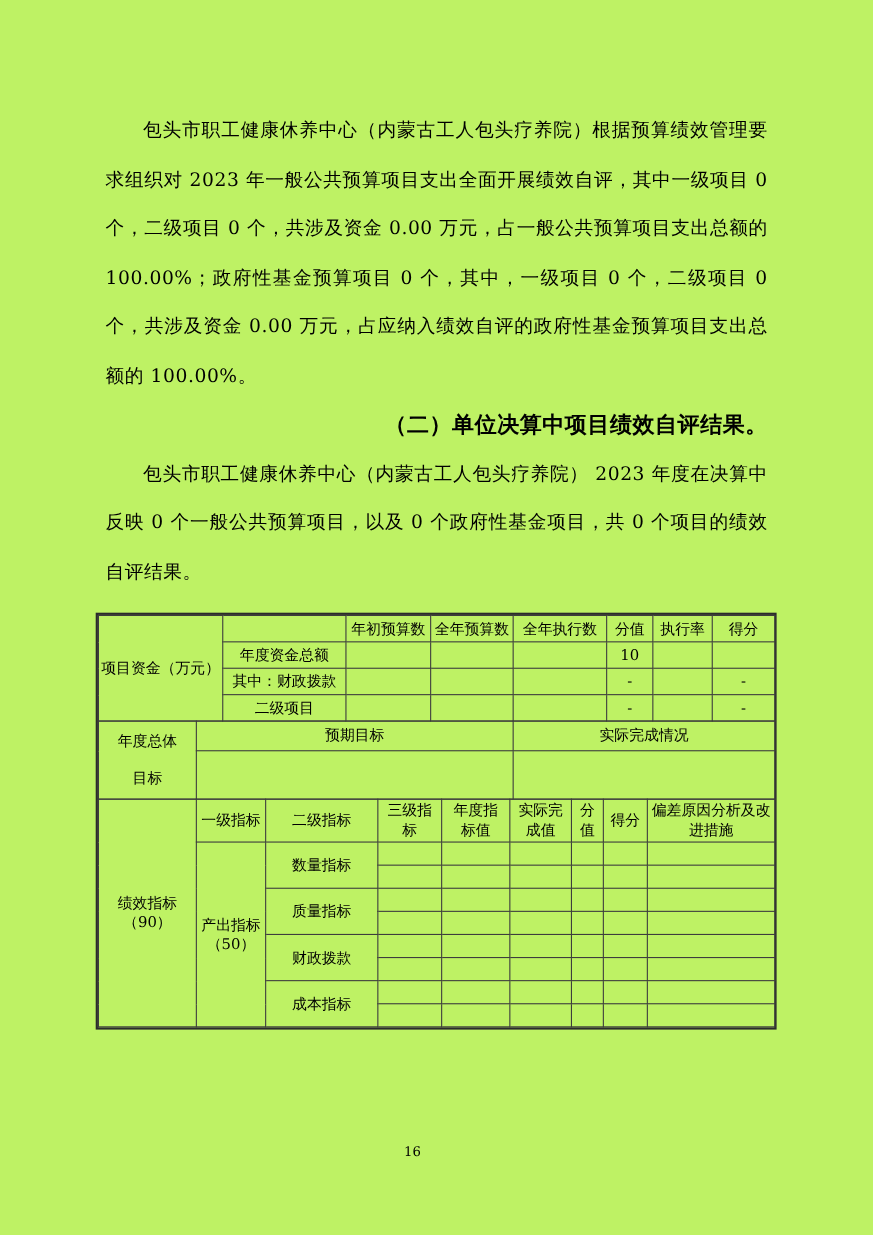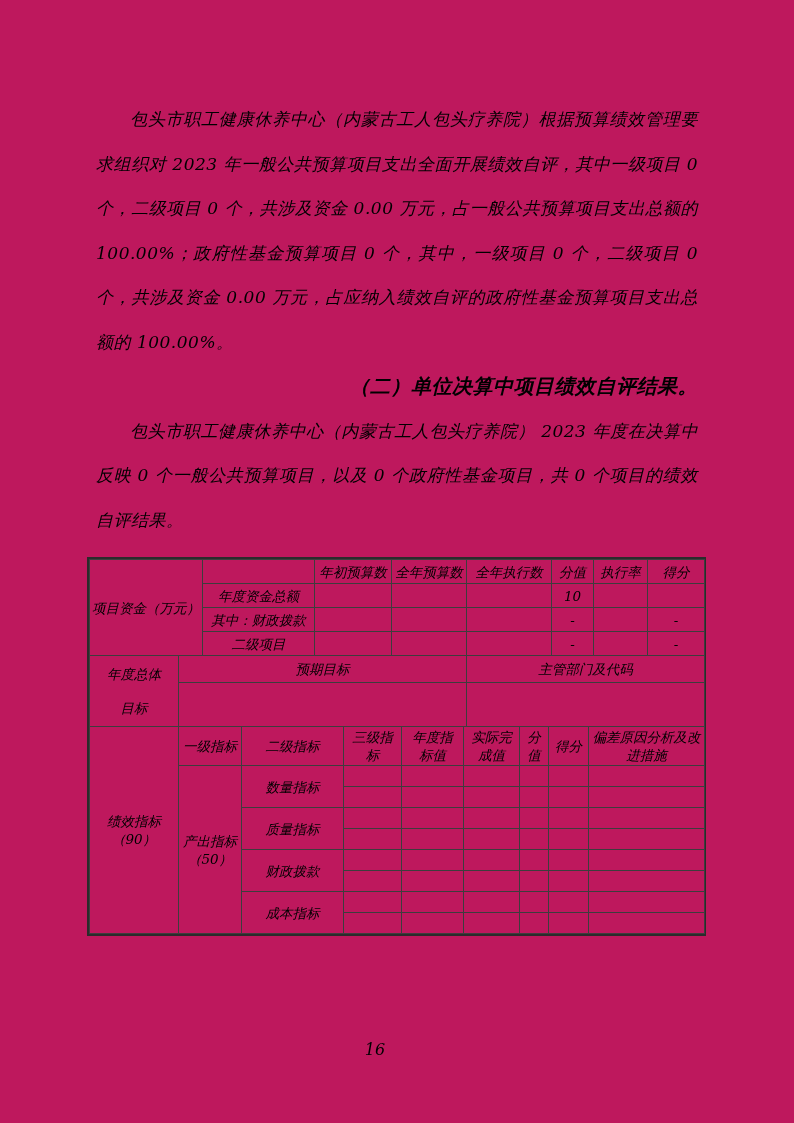--- a/index.html
+++ b/index.html
@@ -1,20 +1,20 @@
 <!DOCTYPE html>
 <html><head>
 <meta charset="utf-8">
 <style>
   * { margin:0; padding:0; box-sizing:border-box; }
   html,body { background:#888; }
   .page {
-    width:794px; height:1123px; background:#be185d; margin:0 auto;
+    width:794px; height:1123px; background:#bef264; margin:0 auto;
     font-family:"DejaVu Serif","Liberation Serif",serif; color:#000;
-    position:relative; padding:97px 96px 0 96px; overflow:hidden;font-style:italic;
+    position:relative; padding:97px 96px 0 96px; overflow:hidden;
   }
   .para {
     font-size:17px; line-height:44.5px; text-align:justify;
     text-indent:2em; letter-spacing:0.5px;
   }
   .heading {
     font-size:20px; line-height:44.5px; font-weight:bold;
     text-indent:2em; letter-spacing:0.5px;text-align:right;
   }
   .doc-title {
@@ -39,21 +39,21 @@
   }
   .preline { white-space:pre-line; }
   .td-left { text-align:left; padding-left:6px; }
   .rA1 { height:30px; } .rA2 { height:48px; }
   .rB  { height:24px; }
   .rC1 { height:24px; } .rC2 { height:38px; }
   .rD1 { height:36px; } .rDe { height:21px; }
   .goal-cell { line-height:34px; }
   .page-number {
     position:absolute; top:1040px; left:0; width:750px;
-    text-align:center; font-size:16px;
+    text-align:center; font-size:12px;
   }
 </style>
 </head>
 <body>
 
 <div class="page">
 
   <p class="para">包头市职工健康休养中心（内蒙古工人包头疗养院）根据预算绩效管理要求组织对 2023 年一般公共预算项目支出全面开展绩效自评，其中一级项目 0 个，二级项目 0 个，共涉及资金 0.00 万元，占一般公共预算项目支出总额的 100.00%；政府性基金预算项目 0 个，其中，一级项目 0 个，二级项目 0 个，共涉及资金 0.00 万元，占应纳入绩效自评的政府性基金预算项目支出总额的 100.00%。</p>
 
   <p class="heading">（二）单位决算中项目绩效自评结果。</p>
@@ -120,21 +120,21 @@
       <colgroup>
           <col style="width:89px">
           <col style="width:288px">
           <col style="width:238px">
         </colgroup>
       <tbody>
           <tr class="rC1">
         <td rowspan="2" class="preline goal-cell">年度总体
 目标</td>
         <td>预期目标</td>
-        <td>主管部门及代码</td>
+        <td>实际完成情况</td>
       </tr>
       <tr class="rC2">
         <td></td>
         <td></td>
       </tr>
     </tbody>
       </table>
 
     <table class="tbl">
       <colgroup>

